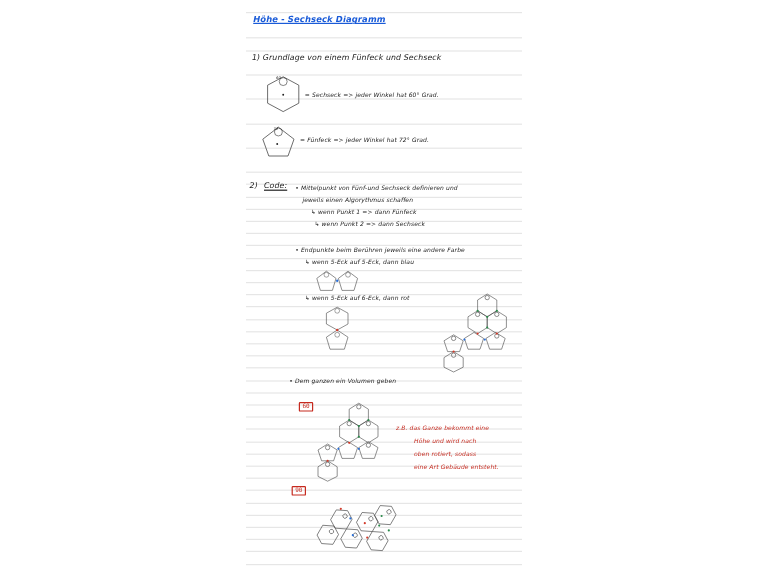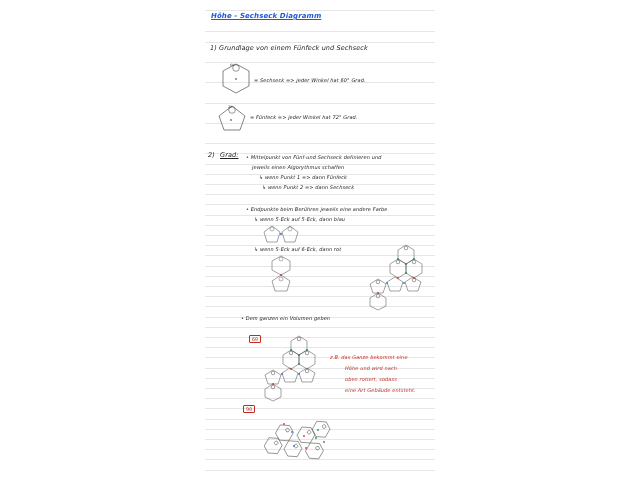--- a/index.html
+++ b/index.html
@@ -77,21 +77,21 @@
 
 <svg style="left:217px;top:104px" width="30" height="28">
   <polygon points="15,2 28,12 23,26 7,26 2,12" fill="none" stroke="#333" stroke-width="0.6"></polygon>
   <circle cx="15" cy="6" r="3.3" fill="none" stroke="#333" stroke-width="0.5"></circle>
   <circle cx="14" cy="16" r="0.8" fill="#222"></circle>
 </svg>
 <div class="hw" style="left:228px;top:105px;font-size:3px">72</div>
 <div class="hw" style="left:250px;top:114px">= Fünfeck =&gt; jeder Winkel hat 72° Grad.</div>
 
 <div class="hw h" style="left:208px;top:151px">2)</div>
-<div class="hw h" style="left:220px;top:151px;text-decoration:underline">Grad:</div>
+<div class="hw h" style="left:220px;top:151px;text-decoration:underline">Code:</div>
 
 <div class="hw" style="left:246px;top:154px">• Mittelpunkt von Fünf-und Sechseck definieren und</div>
 <div class="hw" style="left:252px;top:164px">jeweils einen Algorythmus schaffen</div>
 <div class="hw" style="left:259px;top:174px">↳ wenn Punkt 1 =&gt; dann Fünfeck</div>
 <div class="hw" style="left:262px;top:184px">↳ wenn Punkt 2 =&gt; dann Sechseck</div>
 
 <div class="hw" style="left:246px;top:206px">• Endpunkte beim Berühren jeweils eine andere Farbe</div>
 <div class="hw" style="left:254px;top:216px">↳ wenn 5-Eck auf 5-Eck, dann blau</div>
 
 <svg style="left:262px;top:225px" width="40" height="20">

